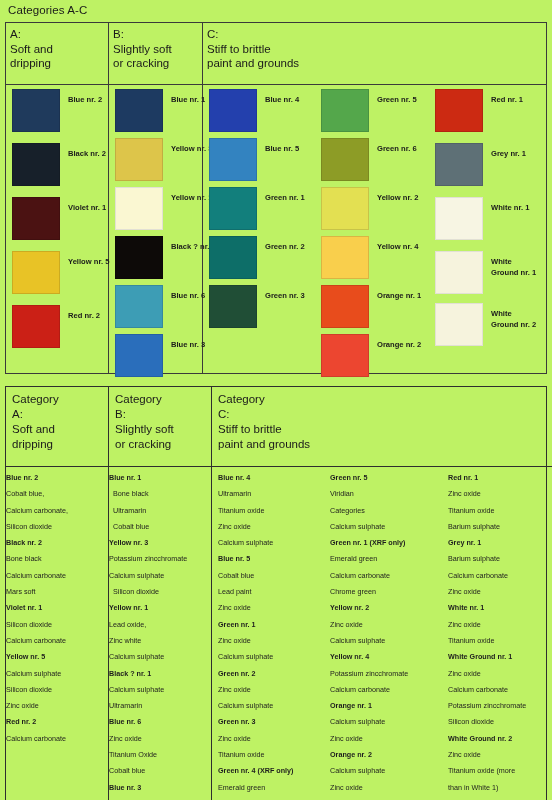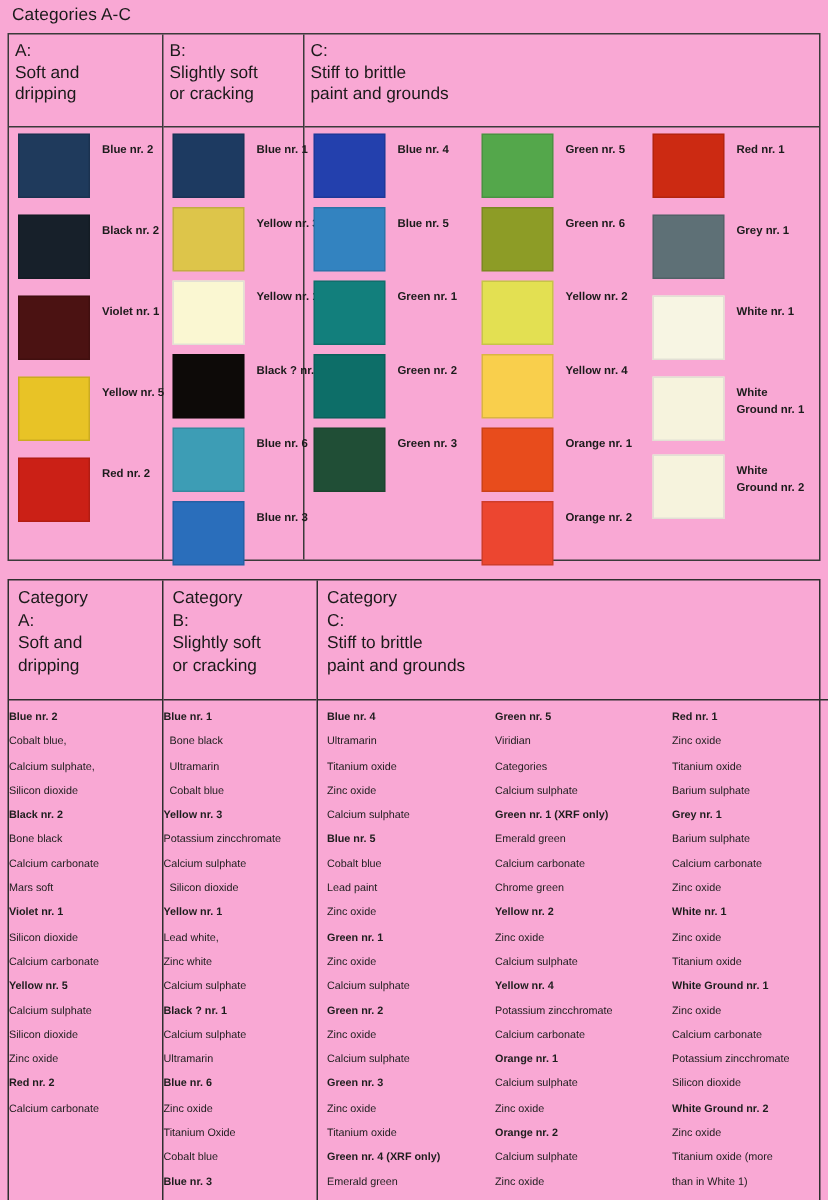--- a/index.html
+++ b/index.html
@@ -4,21 +4,21 @@
 <style>
   * { box-sizing: border-box; }
   html, body {
     margin: 0; padding: 0;
     width: 552px; height: 800px;
     background: #ffffff;
     font-family: "Liberation Sans", sans-serif;
     color: #000000;
     overflow: hidden;
   }
-  .page { position: relative; width: 552px; height: 800px; background:#f9a8d4; }
+  .page { position: relative; width: 552px; height: 800px; background:#bef264; }
 
   
   .top-title {
     position: absolute; left: 8px; top: 4px;
     font-size: 11.5px; letter-spacing: .1px; color:#1a1a1a;
   }
 
   
   .swatch-table {
     position: absolute; left: 5px; top: 22px;
@@ -280,21 +280,21 @@
       <div class="l-head">
         <span class="ln">Category</span>
         <span class="ln">A:</span>
         <span class="ln">Soft and</span>
         <span class="ln">dripping</span>
       </div>
       <div class="l-body">
         <div class="sc sc1" id="colA">
             <div class="ent b">Blue nr. 2</div>
             <div class="ent">Cobalt blue,</div>
-            <div class="ent">Calcium sulphate,</div>
+            <div class="ent">Calcium carbonate,</div>
             <div class="ent">Silicon dioxide</div>
             <div class="ent b">Black nr. 2</div>
             <div class="ent">Bone black</div>
             <div class="ent">Calcium carbonate</div>
             <div class="ent">Mars soft</div>
             <div class="ent b">Violet nr. 1</div>
             <div class="ent">Silicon dioxide</div>
             <div class="ent">Calcium carbonate</div>
             <div class="ent b">Yellow nr. 5</div>
             <div class="ent">Calcium sulphate</div>
@@ -317,21 +317,21 @@
         <div class="sc sc1" id="colB">
             <div class="ent b">Blue nr. 1</div>
             <div class="ent ind">Bone black</div>
             <div class="ent ind">Ultramarin</div>
             <div class="ent ind">Cobalt blue</div>
             <div class="ent b">Yellow nr. 3</div>
             <div class="ent">Potassium zincchromate</div>
             <div class="ent">Calcium sulphate</div>
             <div class="ent ind">Silicon dioxide</div>
             <div class="ent b">Yellow nr. 1</div>
-            <div class="ent">Lead white,</div>
+            <div class="ent">Lead oxide,</div>
             <div class="ent">Zinc white</div>
             <div class="ent">Calcium sulphate</div>
             <div class="ent b">Black ? nr. 1</div>
             <div class="ent">Calcium sulphate</div>
             <div class="ent">Ultramarin</div>
             <div class="ent b">Blue nr. 6</div>
             <div class="ent">Zinc oxide</div>
             <div class="ent">Titanium Oxide</div>
             <div class="ent">Cobalt blue</div>
             <div class="ent b">Blue nr. 3</div>

